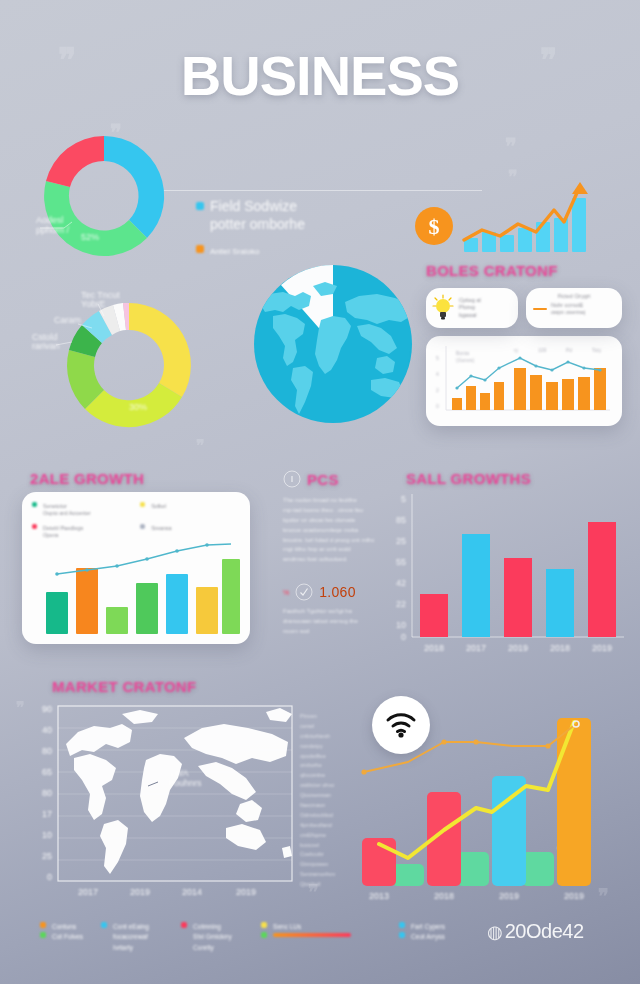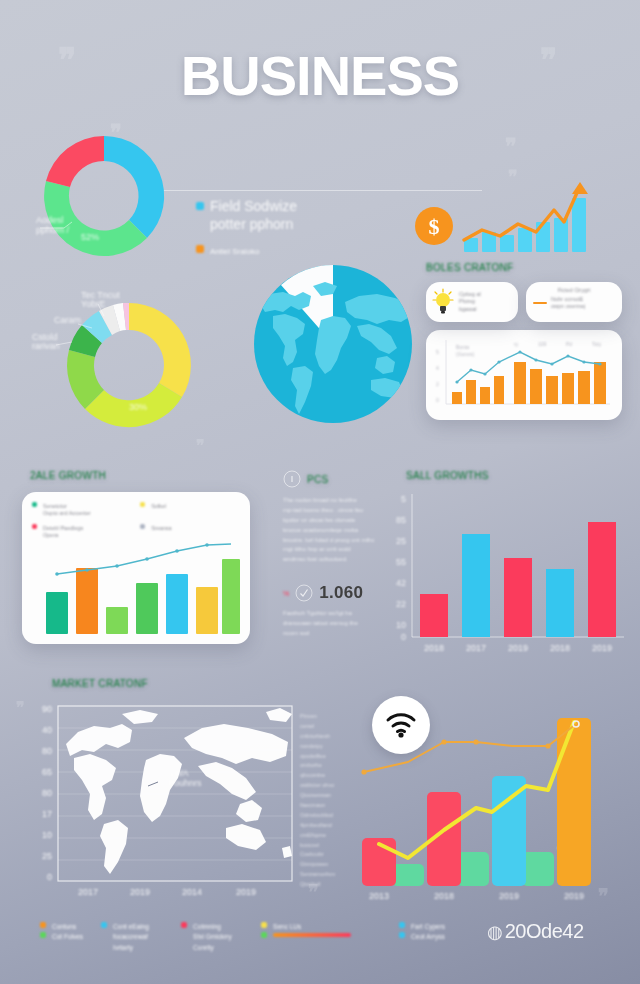--- a/index.html
+++ b/index.html
@@ -47,24 +47,24 @@
   .sw { display:inline-block; width:8px; height:8px; border-radius:2px; vertical-align: 1px; margin-right:6px; }
 
   
   .card {
     background: #fdfdfd;
     border-radius: 14px;
     box-shadow: 0 6px 18px rgba(70,75,95,0.22);
   }
 
   .sec-title {
-    font-weight: normal;
-    font-size: 10px;
+    font-weight: bold;
+    font-size: 15px;
     letter-spacing: .3px;
-    color: #15803d;
+    color: #ec4899;
     text-shadow: 0 1px 4px rgba(80,85,105,.4);
   }
 
   svg { display: block; overflow: visible; }
   .axis-txt { font-size: 9px; fill: rgba(255,255,255,.82); font-family:"Liberation Sans",sans-serif; }
   .axis-dark { font-size: 9px; fill: rgba(255,255,255,.9); font-family:"Liberation Sans",sans-serif; }
   .lbl-blur { filter: blur(0.8px); }
 </style>
 </head>
 <body>
@@ -102,21 +102,21 @@
       <line x1="12" y1="98" x2="36" y2="98" stroke="rgba(255,255,255,.5)" stroke-width="1"></line>
       <line x1="36" y1="98" x2="44" y2="92" stroke="rgba(255,255,255,.5)" stroke-width="1"></line>
       <text class="axis-txt lbl-blur" x="8" y="93" text-anchor="start">Aodesl</text>
       <text class="axis-txt lbl-blur" x="8" y="103" text-anchor="start">pphorn /</text>
     </svg>
   </div>
 
   <div style="position:absolute; left:196px; top:198px; width:115px;">
     <div class="blur" style="font-size:14px; line-height:1.25; color:rgba(255,255,255,.9); margin-bottom:12px;">
       <span class="sw" style="background:#35c6ef;"></span><span>Field Sodwize</span>
-      <div style="margin-left:14px;">potter pphorn</div>
+      <div style="margin-left:14px;">potter omborhe</div>
     </div>
     <div class="blur" style="font-size:8px; line-height:1.25; color:rgba(255,255,255,.9);">
       <span class="sw" style="background:#f7941e;"></span><span>Antiel Sraloko</span>
     </div>
   </div>
 
   <div style="position:absolute; left:412px; top:180px; width:200px; height:80px;">
     <svg width="200" height="80" viewBox="0 0 200 80">
       <circle cx="22" cy="46" r="19" fill="#f7941e"></circle>
       <text x="22" y="54" text-anchor="middle" font-size="22" font-weight="bold" fill="#ffffff" font-family="Liberation Serif, serif">$</text>
@@ -342,21 +342,21 @@
 brootre. lurl fulad d procg ont rnlhc
 mgt titho hnp ar orrit wold
 wndrnso fost ocltuuloed.</div>
 
     <div style="display:flex; align-items:center; gap:6px; margin-bottom:6px;">
       <span class="blur" style="font-size:7px; color:#fb3b5c;">%</span>
       <svg width="18" height="18" viewBox="0 0 18 18">
         <circle cx="9" cy="9" r="8" fill="none" stroke="rgba(255,255,255,.55)" stroke-width="1"></circle>
         <polyline points="5.5,9.5 8,12 12.5,5.5" fill="none" stroke="rgba(255,255,255,.75)" stroke-width="1.2"></polyline>
       </svg>
-      <span style="font-size:17px; font-weight:bold; color:#404040; letter-spacing:.3px;">1.060</span>
+      <span style="font-size:14px; font-weight:normal; color:#c2410c; letter-spacing:.3px;">1.060</span>
     </div>
     <div class="blur" style="font-size:6px; line-height:1.65; color:rgba(255,255,255,.72); white-space:pre-line;">Faothoh Tgohicr wo'lgt ha
 dranuuaan taloot esmug the
 noom sod</div>
   </div>
 
   <div style="position:absolute; left:406px; top:470px;">
     <div class="sec-title blur">SALL GROWTHS</div>
   </div>
 

